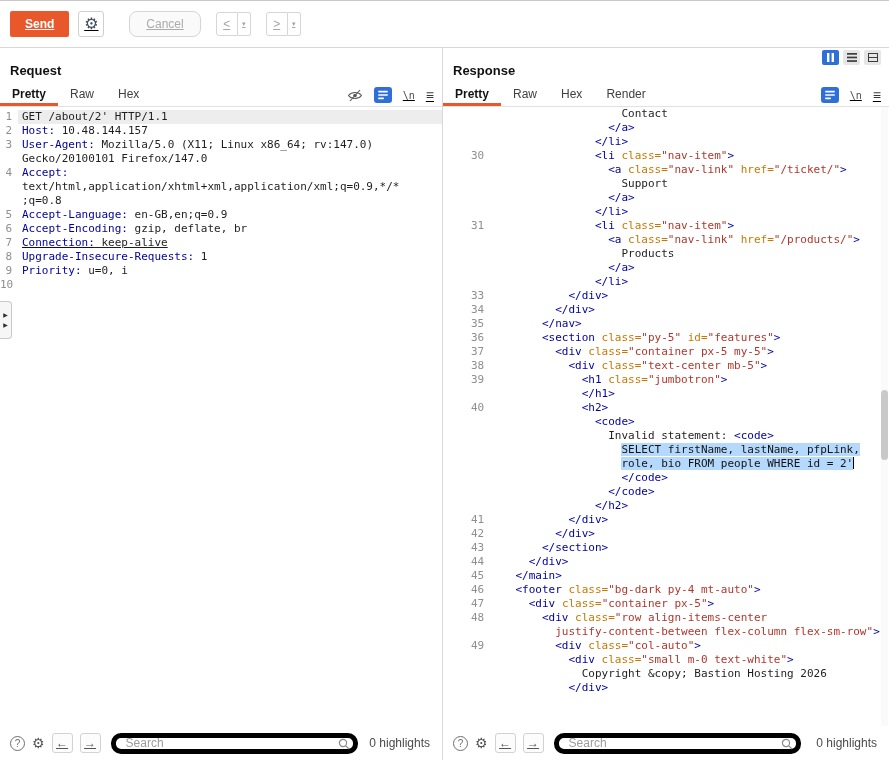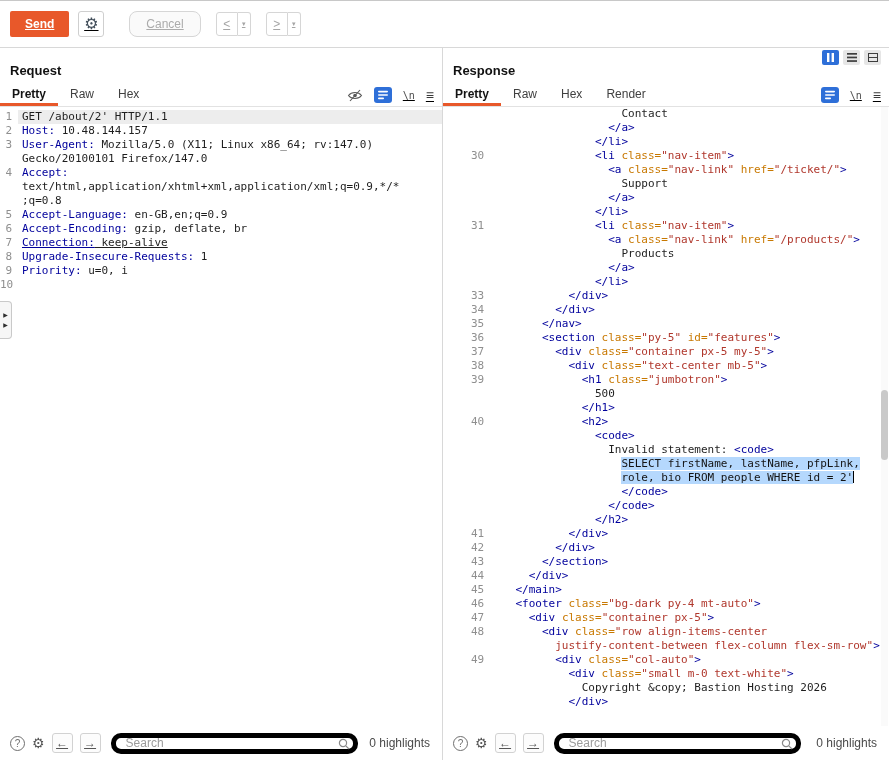--- a/index.html
+++ b/index.html
@@ -260,21 +260,20 @@
             <div class="code-line"><span class="ln"></span><span class="cd">                    <span class="tk-p">Products</span></span></div>
             <div class="code-line"><span class="ln"></span><span class="cd">                  <span class="tk-t">&lt;/a&gt;</span></span></div>
             <div class="code-line"><span class="ln"></span><span class="cd">                <span class="tk-t">&lt;/li&gt;</span></span></div>
             <div class="code-line"><span class="ln">33</span><span class="cd">            <span class="tk-t">&lt;/div&gt;</span></span></div>
             <div class="code-line"><span class="ln">34</span><span class="cd">          <span class="tk-t">&lt;/div&gt;</span></span></div>
             <div class="code-line"><span class="ln">35</span><span class="cd">        <span class="tk-t">&lt;/nav&gt;</span></span></div>
             <div class="code-line"><span class="ln">36</span><span class="cd">        <span class="tk-t">&lt;section </span><span class="tk-a">class=</span><span class="tk-s">"py-5"</span><span class="tk-a"> id=</span><span class="tk-s">"features"</span><span class="tk-t">&gt;</span></span></div>
             <div class="code-line"><span class="ln">37</span><span class="cd">          <span class="tk-t">&lt;div </span><span class="tk-a">class=</span><span class="tk-s">"container px-5 my-5"</span><span class="tk-t">&gt;</span></span></div>
             <div class="code-line"><span class="ln">38</span><span class="cd">            <span class="tk-t">&lt;div </span><span class="tk-a">class=</span><span class="tk-s">"text-center mb-5"</span><span class="tk-t">&gt;</span></span></div>
             <div class="code-line"><span class="ln">39</span><span class="cd">              <span class="tk-t">&lt;h1 </span><span class="tk-a">class=</span><span class="tk-s">"jumbotron"</span><span class="tk-t">&gt;</span></span></div>
-            <div class="code-line"><span class="ln"></span><span class="cd">                <span class="tk-p">500</span></span></div>
             <div class="code-line"><span class="ln"></span><span class="cd">              <span class="tk-t">&lt;/h1&gt;</span></span></div>
             <div class="code-line"><span class="ln">40</span><span class="cd">              <span class="tk-t">&lt;h2&gt;</span></span></div>
             <div class="code-line"><span class="ln"></span><span class="cd">                <span class="tk-t">&lt;code&gt;</span></span></div>
             <div class="code-line"><span class="ln"></span><span class="cd">                  <span class="tk-p">Invalid statement: </span><span class="tk-t">&lt;code&gt;</span></span></div>
             <div class="code-line"><span class="ln"></span><span class="cd">                    <span class="tk-sel">SELECT firstName, lastName, pfpLink,</span></span></div>
             <div class="code-line"><span class="ln"></span><span class="cd">                    <span class="tk-sel">role, bio FROM people WHERE id = 2'</span><span class="tk-caret"></span></span></div>
             <div class="code-line"><span class="ln"></span><span class="cd">                    <span class="tk-t">&lt;/code&gt;</span></span></div>
             <div class="code-line"><span class="ln"></span><span class="cd">                  <span class="tk-t">&lt;/code&gt;</span></span></div>
             <div class="code-line"><span class="ln"></span><span class="cd">                <span class="tk-t">&lt;/h2&gt;</span></span></div>
             <div class="code-line"><span class="ln">41</span><span class="cd">            <span class="tk-t">&lt;/div&gt;</span></span></div>

